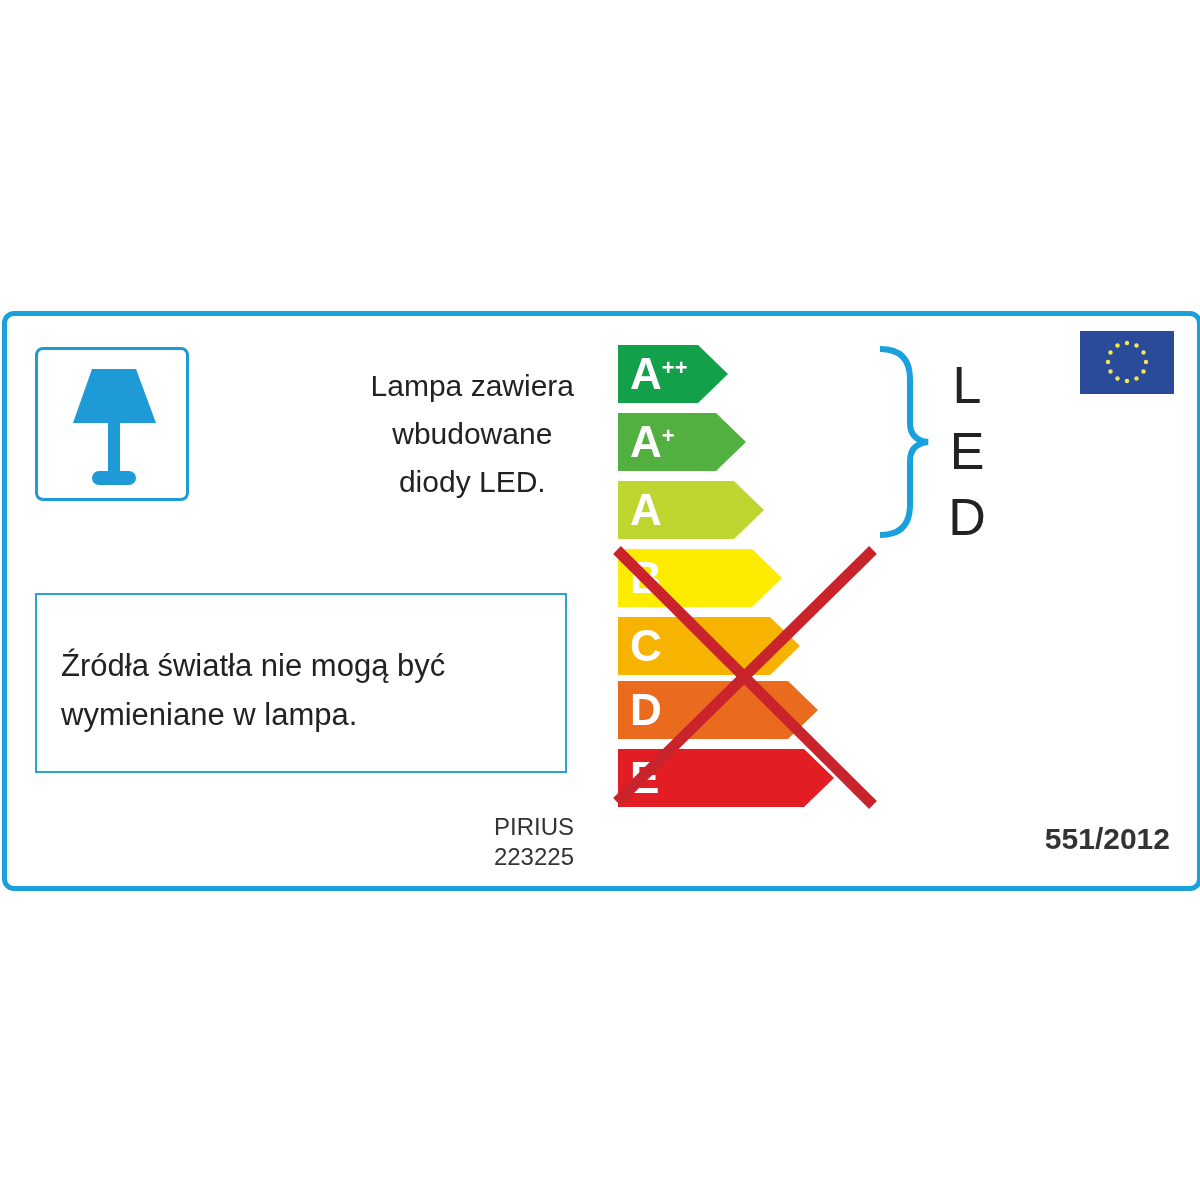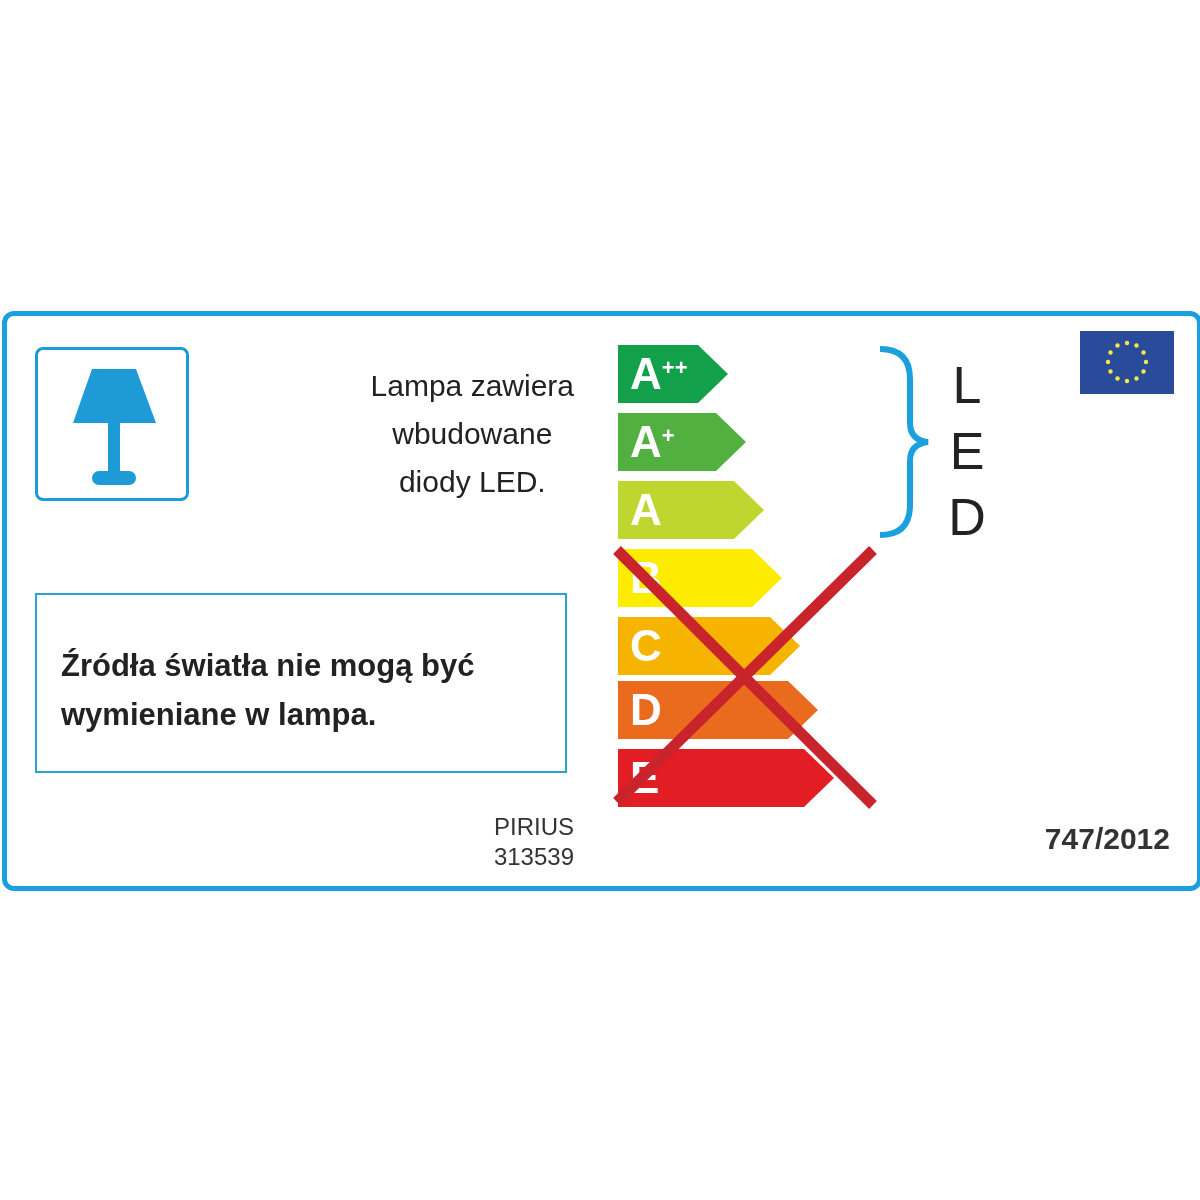--- a/index.html
+++ b/index.html
@@ -1,21 +1,21 @@
 <!DOCTYPE html>
 <html><head>
 <meta charset="utf-8">
 <style>
   html, body { margin:0; padding:0; background:#ffffff; }
   body { width:1200px; height:1200px; position:relative; overflow:hidden; font-family:"Liberation Sans", sans-serif; color:#222; }
   .label-frame { position:absolute; left:2px; top:311px; width:1190px; height:570px; border:5px solid #1aa0dc; border-radius:12px; background:#fff; }
   .lamp-box { position:absolute; left:35px; top:347px; width:154px; height:154px; border:3px solid #1e9ad6; border-radius:8px; box-sizing:border-box; }
   .lamp-box svg { position:absolute; left:0; top:0; }
   .led-text { position:absolute; right:626px; top:362px; text-align:center; font-size:30px; line-height:48px; color:#222; white-space:pre-line; }
-  .info-box { position:absolute; left:35px; top:593px; width:532px; height:180px; border:2px solid #2aa4cc; box-sizing:border-box;font-weight:bold; }
+  .info-box { position:absolute; left:35px; top:593px; width:532px; height:180px; border:2px solid #2aa4cc; box-sizing:border-box; }
   .info-text { position:absolute; left:24px; top:46px; font-size:31px; line-height:49px; color:#222; white-space:pre-line; }
   .scale { position:absolute; left:618px; top:345px; }
   .arrow { position:absolute; height:58px; }
   .arrow svg { position:absolute; left:0; top:0; }
   .arrow .cls { position:absolute; left:12px; top:2px; font-size:44px; font-weight:bold; color:#fff; line-height:54px; }
   .arrow .cls sup { font-size:22px; vertical-align:top; position:relative; top:-6px; }
   .cross { position:absolute; left:605px; top:540px; }
   .brace { position:absolute; left:876px; top:345px; }
   .led-vertical { position:absolute; left:942px; top:352px; font-size:52px; line-height:66px; color:#222; width:50px; text-align:center; }
   .eu-flag { position:absolute; left:1080px; top:331px; width:94px; height:63px; background:#2a4a9a; }
@@ -117,14 +117,14 @@
       <circle cx="37.5" cy="47.5" r="2.2"></circle>
       <circle cx="30.5" cy="40.5" r="2.2"></circle>
       <circle cx="28" cy="31" r="2.2"></circle>
       <circle cx="30.5" cy="21.5" r="2.2"></circle>
       <circle cx="37.5" cy="14.5" r="2.2"></circle>
     </g>
   </svg>
 </div>
 
 <div class="model">PIRIUS
-313539</div>
-<div class="regulation">747/2012</div>
+223225</div>
+<div class="regulation">551/2012</div>
 
 </body></html>

